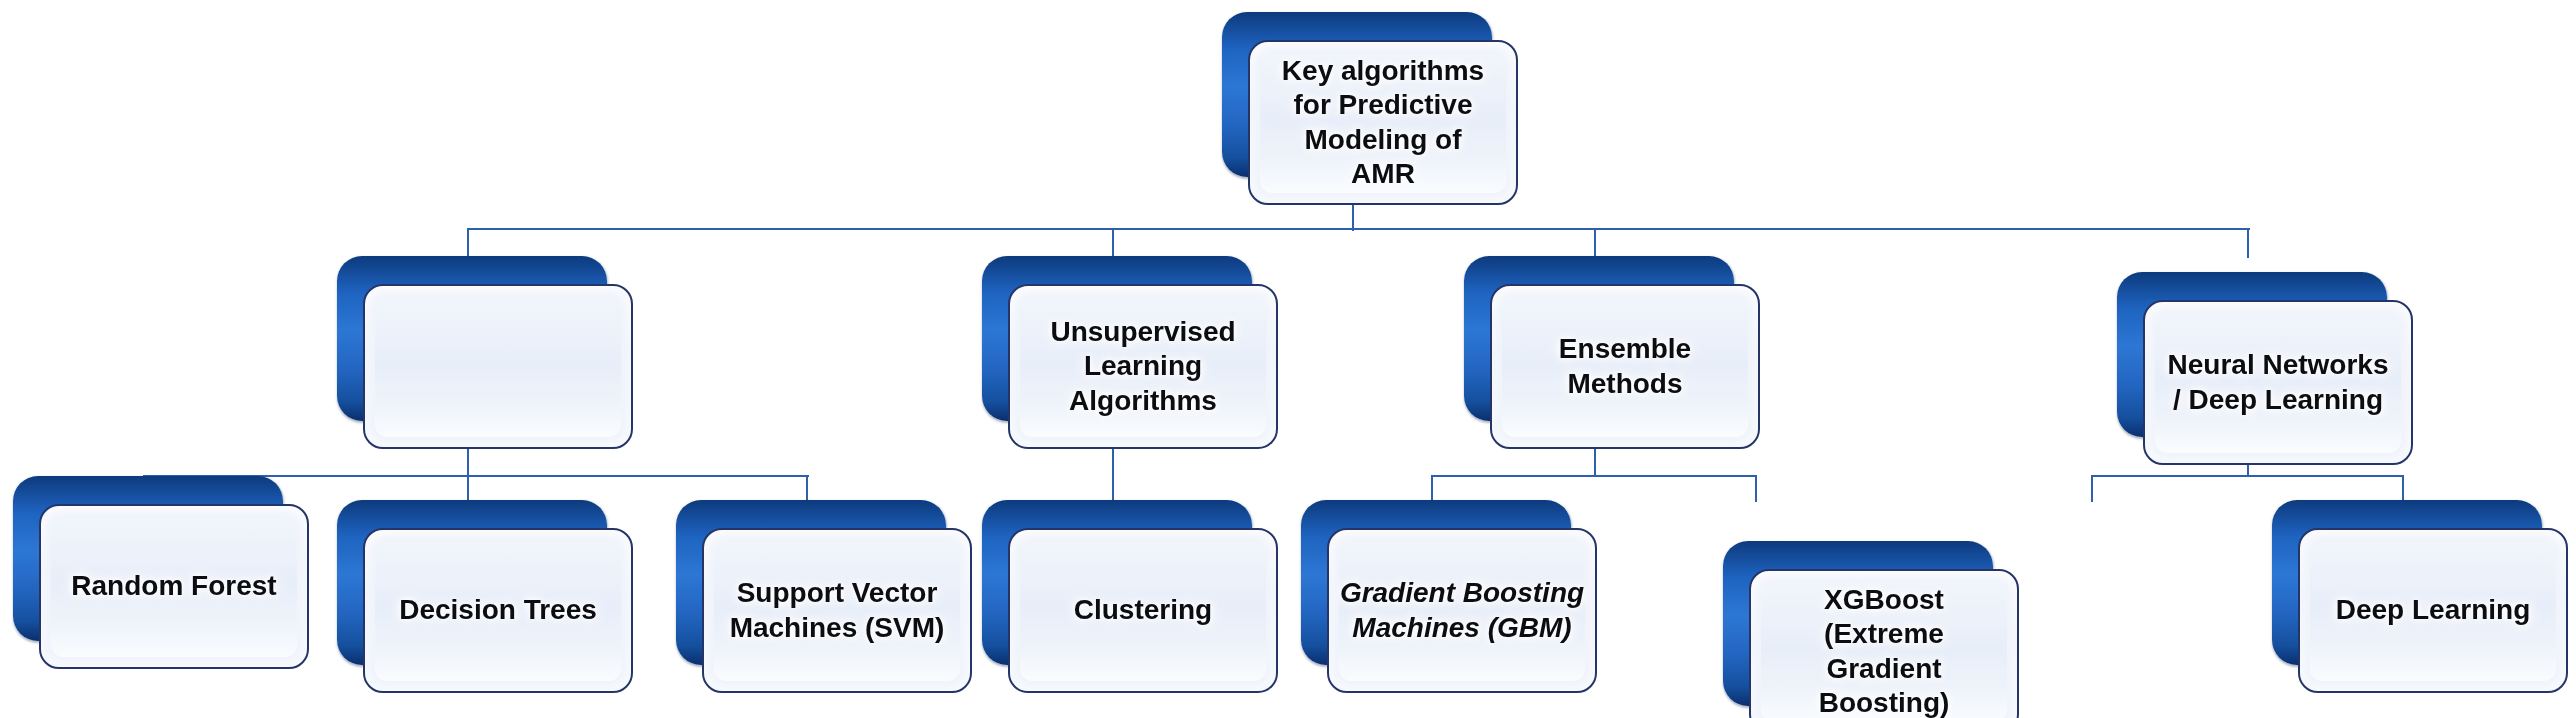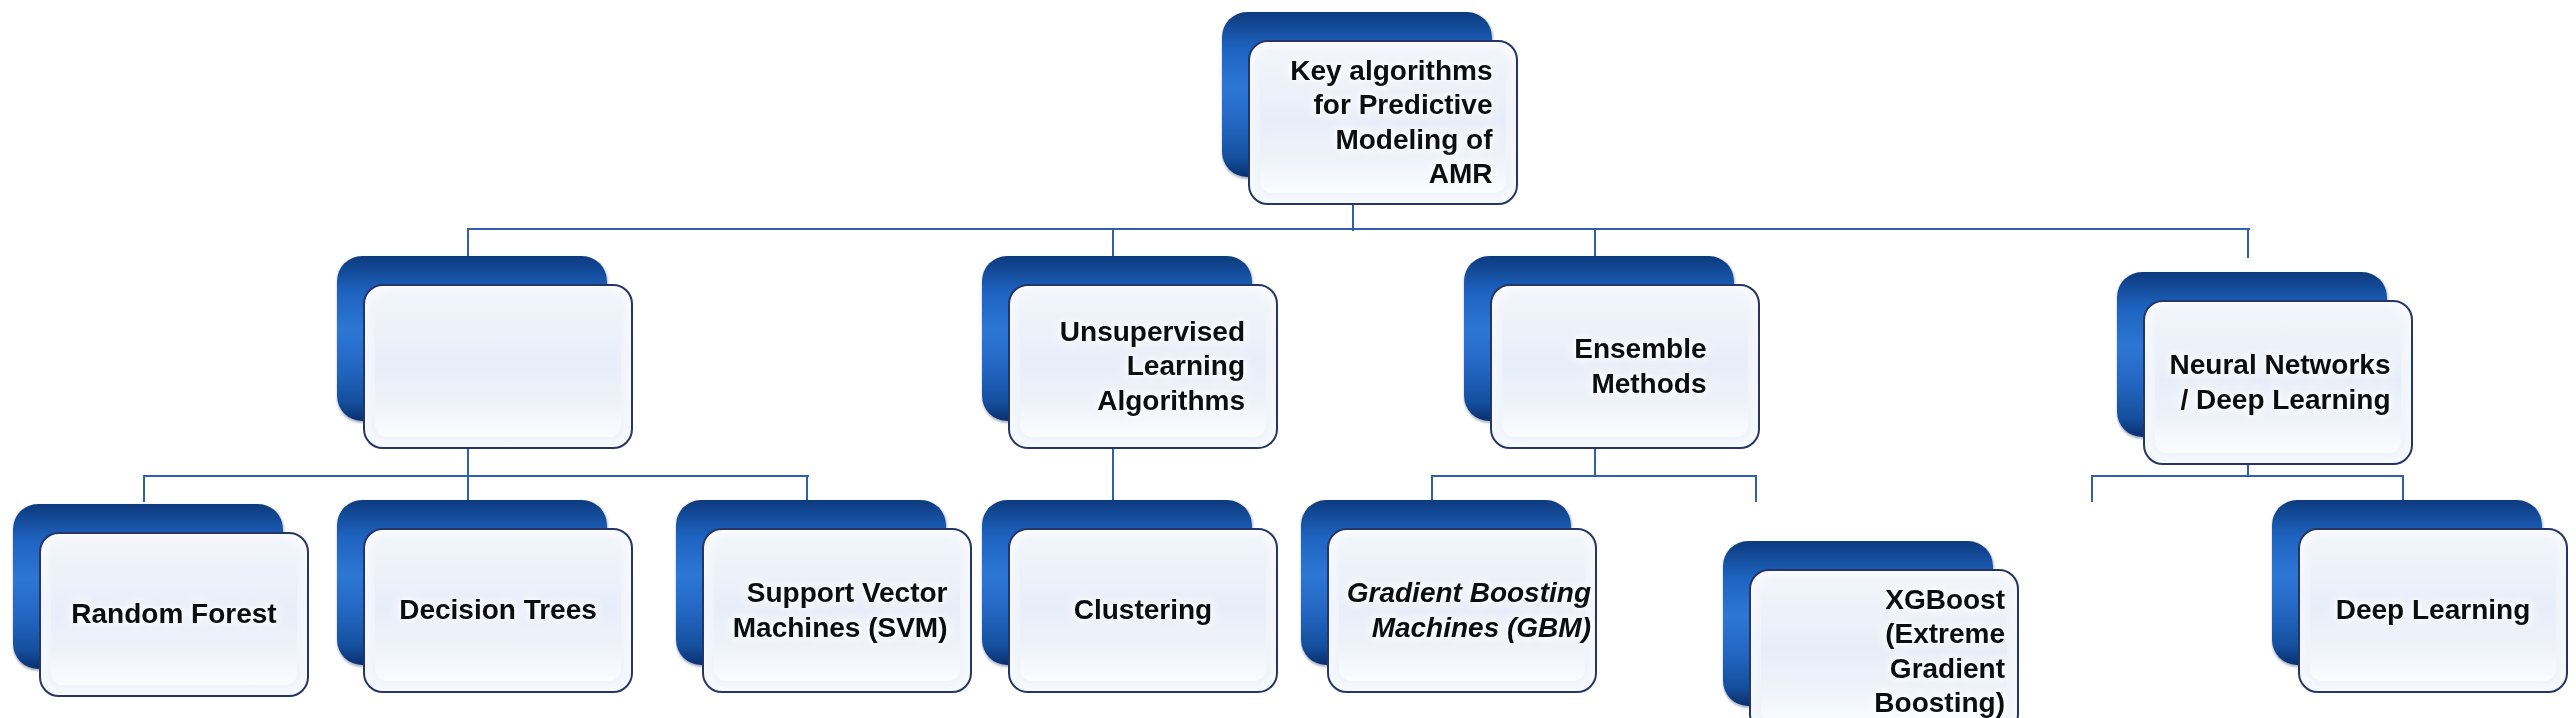--- a/index.html
+++ b/index.html
@@ -32,21 +32,21 @@
     border-radius:12.4px;
     background:linear-gradient(180deg,#f1f5fb 0%,#e8eef9 48%,#eef3fa 75%,#fafcfe 100%);
     box-shadow:0 0 9.3px 3.1px #eef2fa;
   }
   .node .label{
     position:relative;
     font-weight:700;
     font-size:28px;
     line-height:1.22;
     color:#0c0d10;
-    text-align:right;
+    text-align:center;
     text-shadow:0 0 6.2px #ffffff,0 0 11px #ffffff,0 0 15.5px #ffffff;
   }
   
   .line{position:absolute;background:#2e61ad;}
 </style>
 </head>
 <body>
 
 <div id="stage">
 
@@ -107,21 +107,21 @@
   </div>
 
   <div class="node" style="left:2143px;top:284px;margin-top:16px;">
     <div class="shadow"></div>
     <div class="card">
       <div class="panel"></div>
       <div class="label" style="max-width:225px;">Neural Networks / Deep Learning</div>
     </div>
   </div>
 
-  <div class="node" style="left:39px;top:532px;border-radius:8px;">
+  <div class="node" style="left:39px;top:504px;border-radius:8px;">
     <div class="shadow"></div>
     <div class="card">
       <div class="panel"></div>
       <div class="label" style="max-width:233px;">Random Forest</div>
     </div>
   </div>
 
   <div class="node" style="left:363px;top:528px;">
     <div class="shadow"></div>
     <div class="card">

